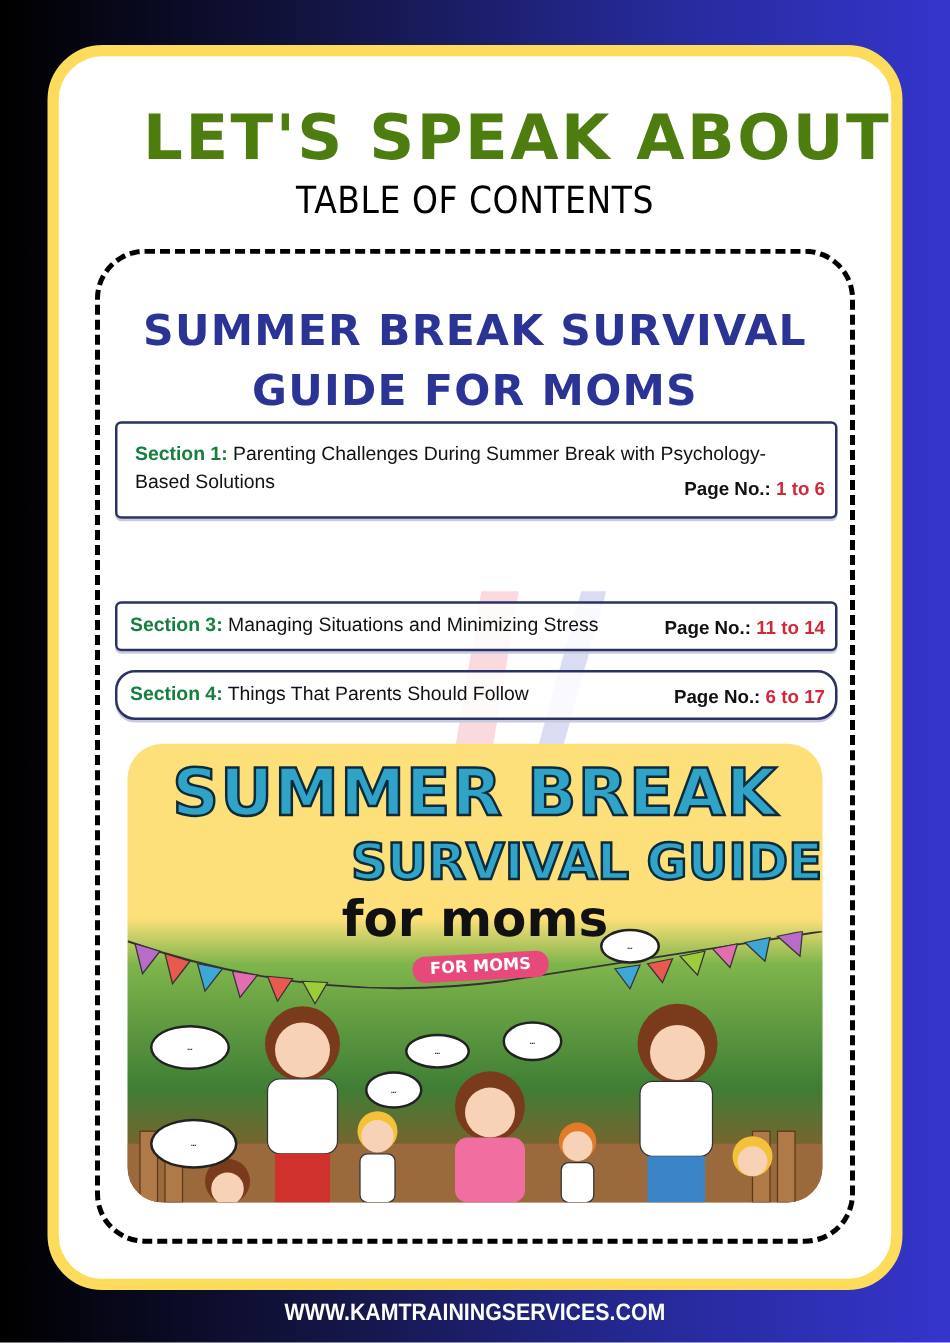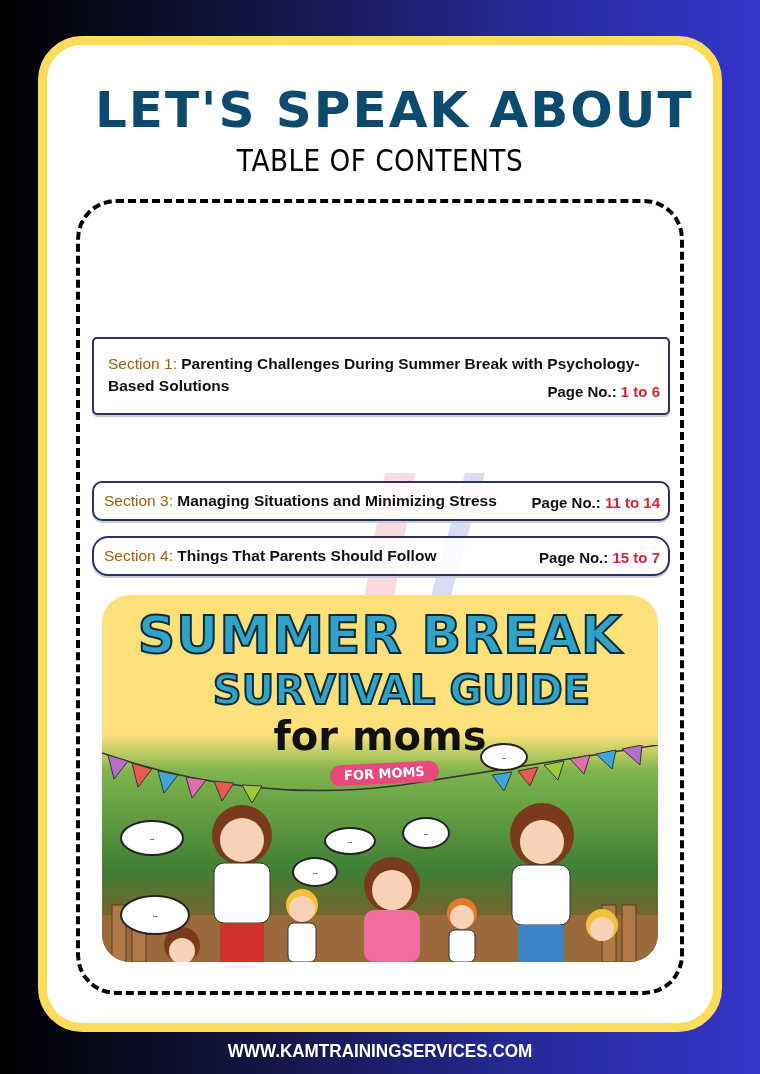--- a/index.html
+++ b/index.html
@@ -13,26 +13,26 @@
       position: absolute;
       left: 38px; top: 36px;
       width: 684px; height: 996px;
       background: #ffffff;
       border: 9px solid #fddc5c;
       border-radius: 44px;
     }
     .headline {
       position: absolute;
       left: 0; right: 0; top: 40px;
-      text-align: left;
+      text-align: right;
       font-family: "DejaVu Sans", sans-serif;
       font-weight: bold;
       font-size: 50px;
       letter-spacing: 2px;
-      color: #0c4a6e;
+      color: #4d7c0f;
       line-height: 1;
       padding-left: 48px;
     }
     .subhead {
       position: absolute;
       left: 0; right: 0; top: 98px;
       text-align: center;
       font-family: "DejaVu Sans", sans-serif;
       font-size: 30px;
       color: #000;
@@ -68,28 +68,28 @@
       left: 12px;
       width: 578px;
       border: 2px solid #2a3262;
       border-radius: 5px;
       background: rgba(255,255,255,0.85);
       box-shadow: 0 2px 0 #c8cbe0;
       font-family: "Liberation Sans", sans-serif;
       font-size: 15.5px;
       color: #111;
     }
-    .section .label { color: #a16207; font-weight: normal; }
-    .section .title { font-weight: bold; }
+    .section .label { color: #15803d; font-weight: bold; }
+    .section .title { font-weight: normal; }
     .section .page { position: absolute; right: 8px; font-weight: bold; font-size: 15px; }
     .section .page .range { color: #d3283a; }
     .s1 { top: 134px; height: 78px; padding: 14px 14px 0 14px; line-height: 22px; }
     .s1 .page { bottom: 10px; }
     .s2 { top: 224px; height: 40px; }
-    .s3 { top: 278px; height: 40px; border-radius: 10px; }
+    .s3 { top: 278px; height: 40px; }
     .s4 { top: 333px; height: 40px; border-radius: 16px; }
     .s2 .text, .s3 .text, .s4 .text { position: absolute; left: 10px; top: 9px; }
     .s2 .page, .s3 .page, .s4 .page { top: 11px; }
 
     .illustration {
       position: absolute;
       left: 22px; top: 392px;
       width: 556px; height: 367px;
       border-radius: 28px;
       overflow: hidden;
@@ -99,21 +99,21 @@
       position: absolute; left: 0; right: 0; top: 10px;
       text-align: center;
       font-family: "DejaVu Sans", sans-serif;
       font-weight: bold; font-size: 52px;
       color: #2fa3c8;
       -webkit-text-stroke: 2px #0d2a3a;
       letter-spacing: 1px;
     }
     .ill-title2 {
       position: absolute; left: 0; right: 0; top: 72px;
-      text-align: center;
+      text-align: right;
       font-family: "DejaVu Sans", sans-serif;
       font-weight: bold; font-size: 40px;
       color: #2fa3c8;
       padding-left: 43px;
       -webkit-text-stroke: 2px #0d2a3a;
     }
     .ill-title3 {
       position: absolute; left: 0; right: 0; top: 118px;
       text-align: center;
       font-family: "DejaVu Sans", sans-serif;
@@ -146,20 +146,24 @@
     }
   </style>
 </head>
 <body>
 
 <div class="card">
   <div class="headline">LET'S SPEAK ABOUT</div>
   <div class="subhead">TABLE OF CONTENTS</div>
 
   <div class="dashed-box">
+    <div class="guide-title">
+      <div>SUMMER BREAK SURVIVAL</div>
+      <div>GUIDE FOR MOMS</div>
+    </div>
 
     <svg class="watermark" viewBox="0 0 140 200">
       <polygon points="10,200 40,20 70,20 40,200" fill="#e8384f"></polygon>
       <polygon points="70,200 120,20 140,20 90,200" fill="#3a45c0"></polygon>
     </svg>
 
     <div class="section s1">
       <span class="label">Section 1:</span>
       <span class="title">Parenting Challenges During Summer Break with Psychology-Based Solutions</span>
       <div class="page">
@@ -180,21 +184,21 @@
       </div>
     </div>
 
     <div class="section s4">
       <div class="text">
         <span class="label">Section 4:</span>
         <span class="title">Things That Parents Should Follow</span>
       </div>
       <div class="page">
         <span>Page No.:</span>
-        <span class="range">15 to 7</span>
+        <span class="range">6 to 17</span>
       </div>
     </div>
 
     <div class="illustration">
       <svg class="bunting" viewBox="0 0 556 80">
         <path d="M0,8 Q150,60 300,40 Q430,20 556,0" stroke="#333" fill="none" stroke-width="1.5"></path>
         <g stroke="#333" stroke-width="1">
           <polygon points="6,10 26,16 12,34" fill="#b86bc7"></polygon>
           <polygon points="30,18 50,24 36,42" fill="#e85a4f"></polygon>
           <polygon points="56,26 76,30 62,48" fill="#3fa7d6"></polygon>

